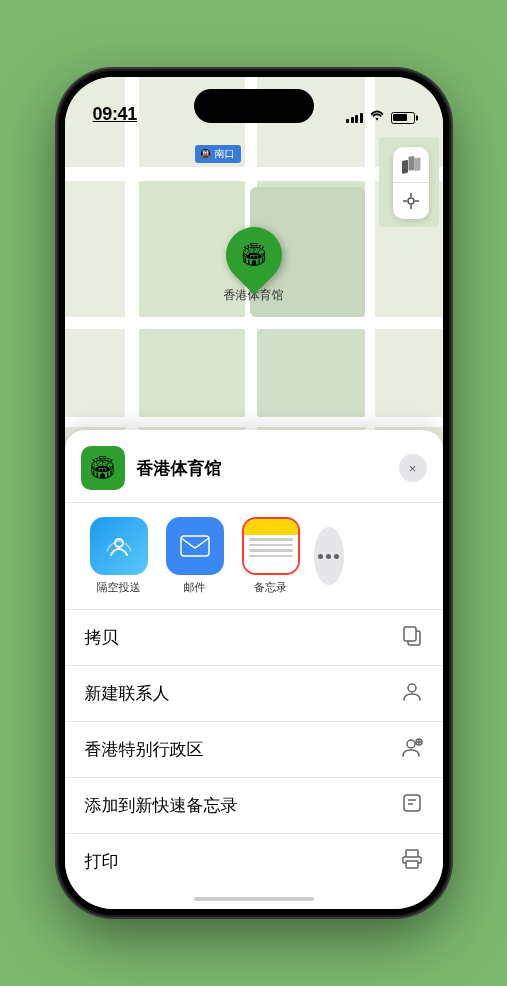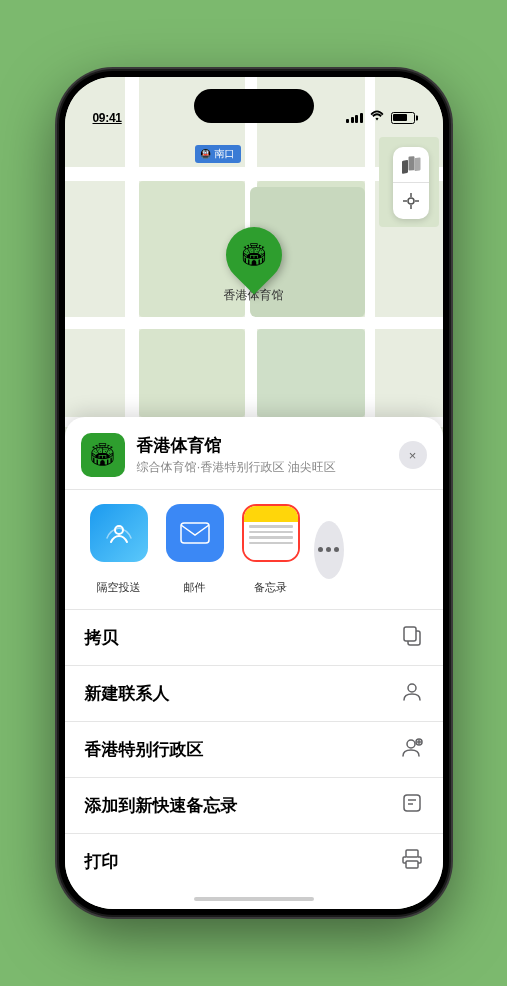--- a/index.html
+++ b/index.html
@@ -45,21 +45,21 @@
       position: absolute;
       top: 0; left: 0; right: 0;
       height: 54px;
       z-index: 50;
       display: flex;
       align-items: flex-end;
       justify-content: space-between;
       padding: 0 28px 6px;
     }
     .status-time {
-      font-size: 12px;
+      font-size: 18px;
       font-weight: 600;
       color: #000;
       letter-spacing: -0.3px;
       text-decoration: underline;
     }
     .status-icons {
       display: flex;
       align-items: center;
       gap: 6px;
     }
@@ -251,21 +251,21 @@
       padding: 14px 16px;
       gap: 0;
       overflow-x: auto;
       border-bottom: 0.5px solid #e5e5e5;
     }
     .share-item {
       display: flex;
       flex-direction: column;
       align-items: center;
       min-width: 76px;
-      gap: 18px;
+      gap: 5px;
     }
     .share-icon-wrap {
       width: 58px;
       height: 58px;
       border-radius: 14px;
       display: flex;
       align-items: center;
       justify-content: center;
       font-size: 28px;
       position: relative;
@@ -333,21 +333,20 @@
       display: flex;
       align-items: center;
       justify-content: space-between;
       padding: 14px 20px;
       border-bottom: 0.5px solid #e5e5e5;
     }
     .action-item:last-child { border-bottom: none; justify-content: space-between; }
     .action-label {
       font-size: 17px;
       color: #000;
-      font-weight: bold;
     }
     .action-icon {
       font-size: 20px;
       color: #636366;
     }
     
     .home-indicator {
       position: absolute;
       bottom: 8px;
       left: 50%;
@@ -437,21 +436,20 @@
         <div class="pin-label">香港体育馆</div>
       </div>
     </div>
 
     <div class="bottom-sheet">
 
       <div class="sheet-header">
         <div class="venue-icon">🏟</div>
         <div class="venue-info">
           <div class="venue-name">香港体育馆</div>
-          <div class="venue-sub">综合体育馆·香港特别行政区 油尖旺区</div>
         </div>
         <div class="close-btn">×</div>
       </div>
 
       <div class="share-row">
 
         <div class="share-item">
           <div class="share-icon-wrap airdrop">
             <svg width="30" height="30" viewBox="0 0 30 30">
               <circle cx="15" cy="12" r="4" fill="none" stroke="white" stroke-width="2"></circle>

